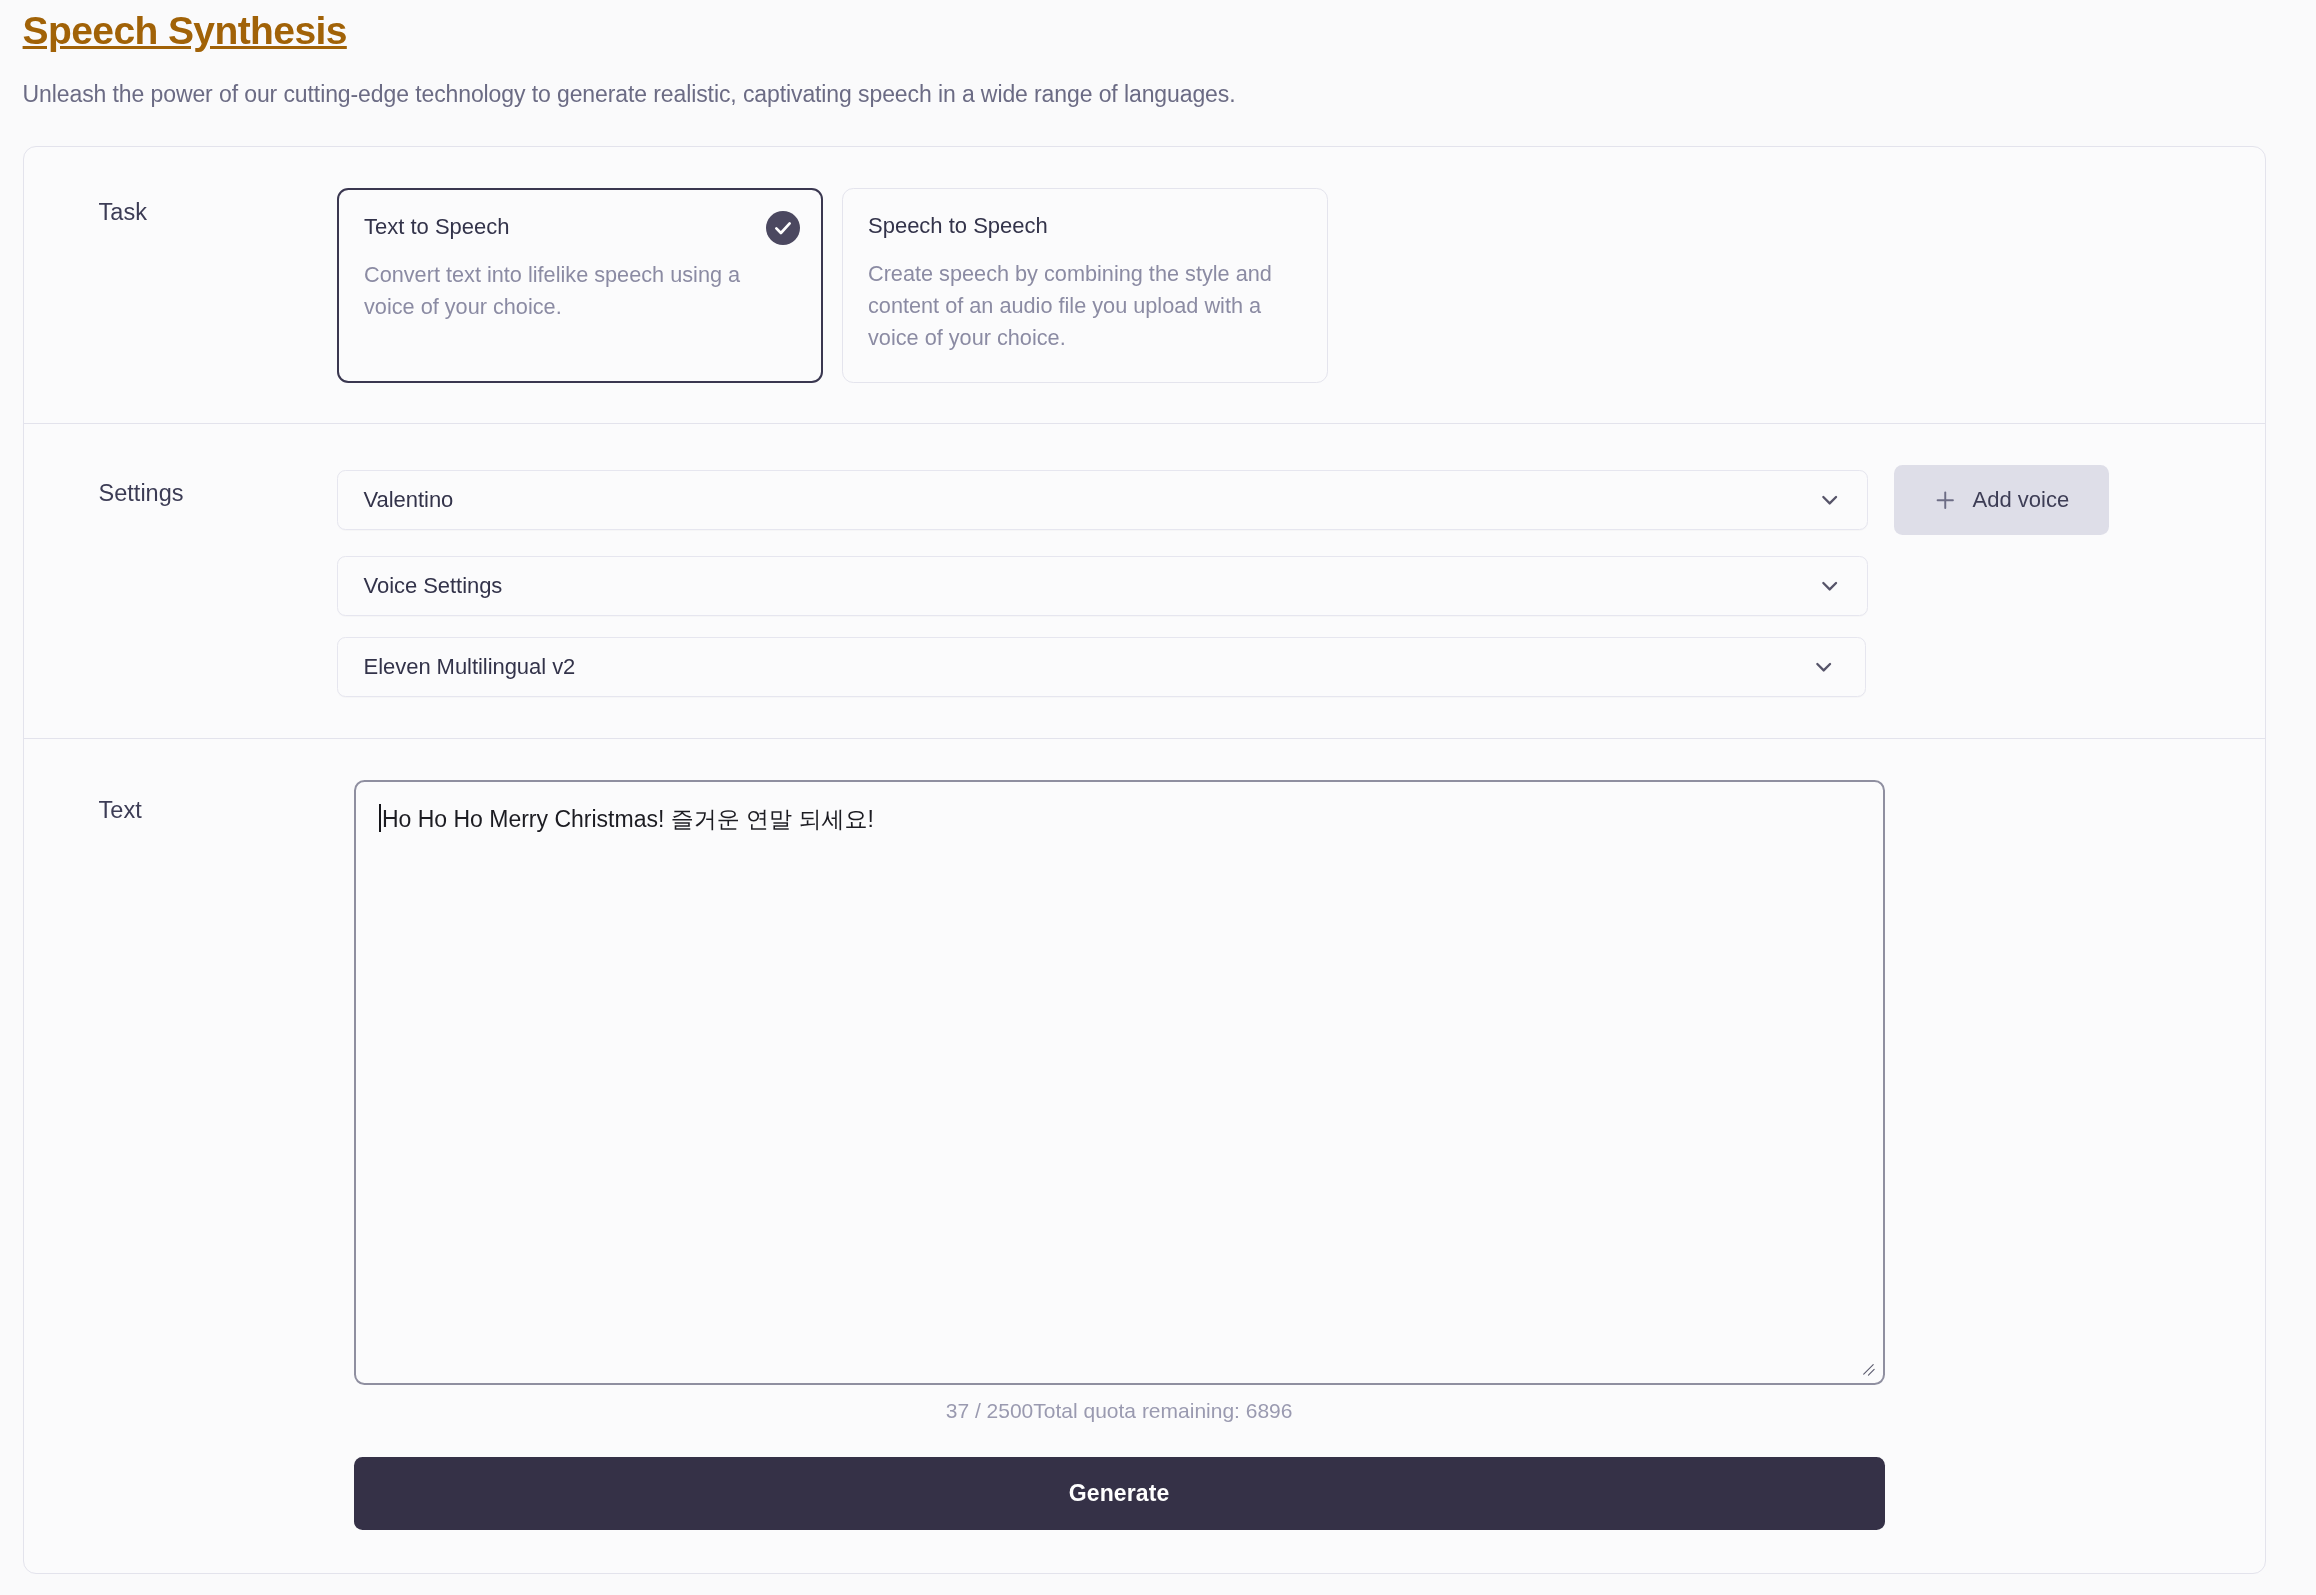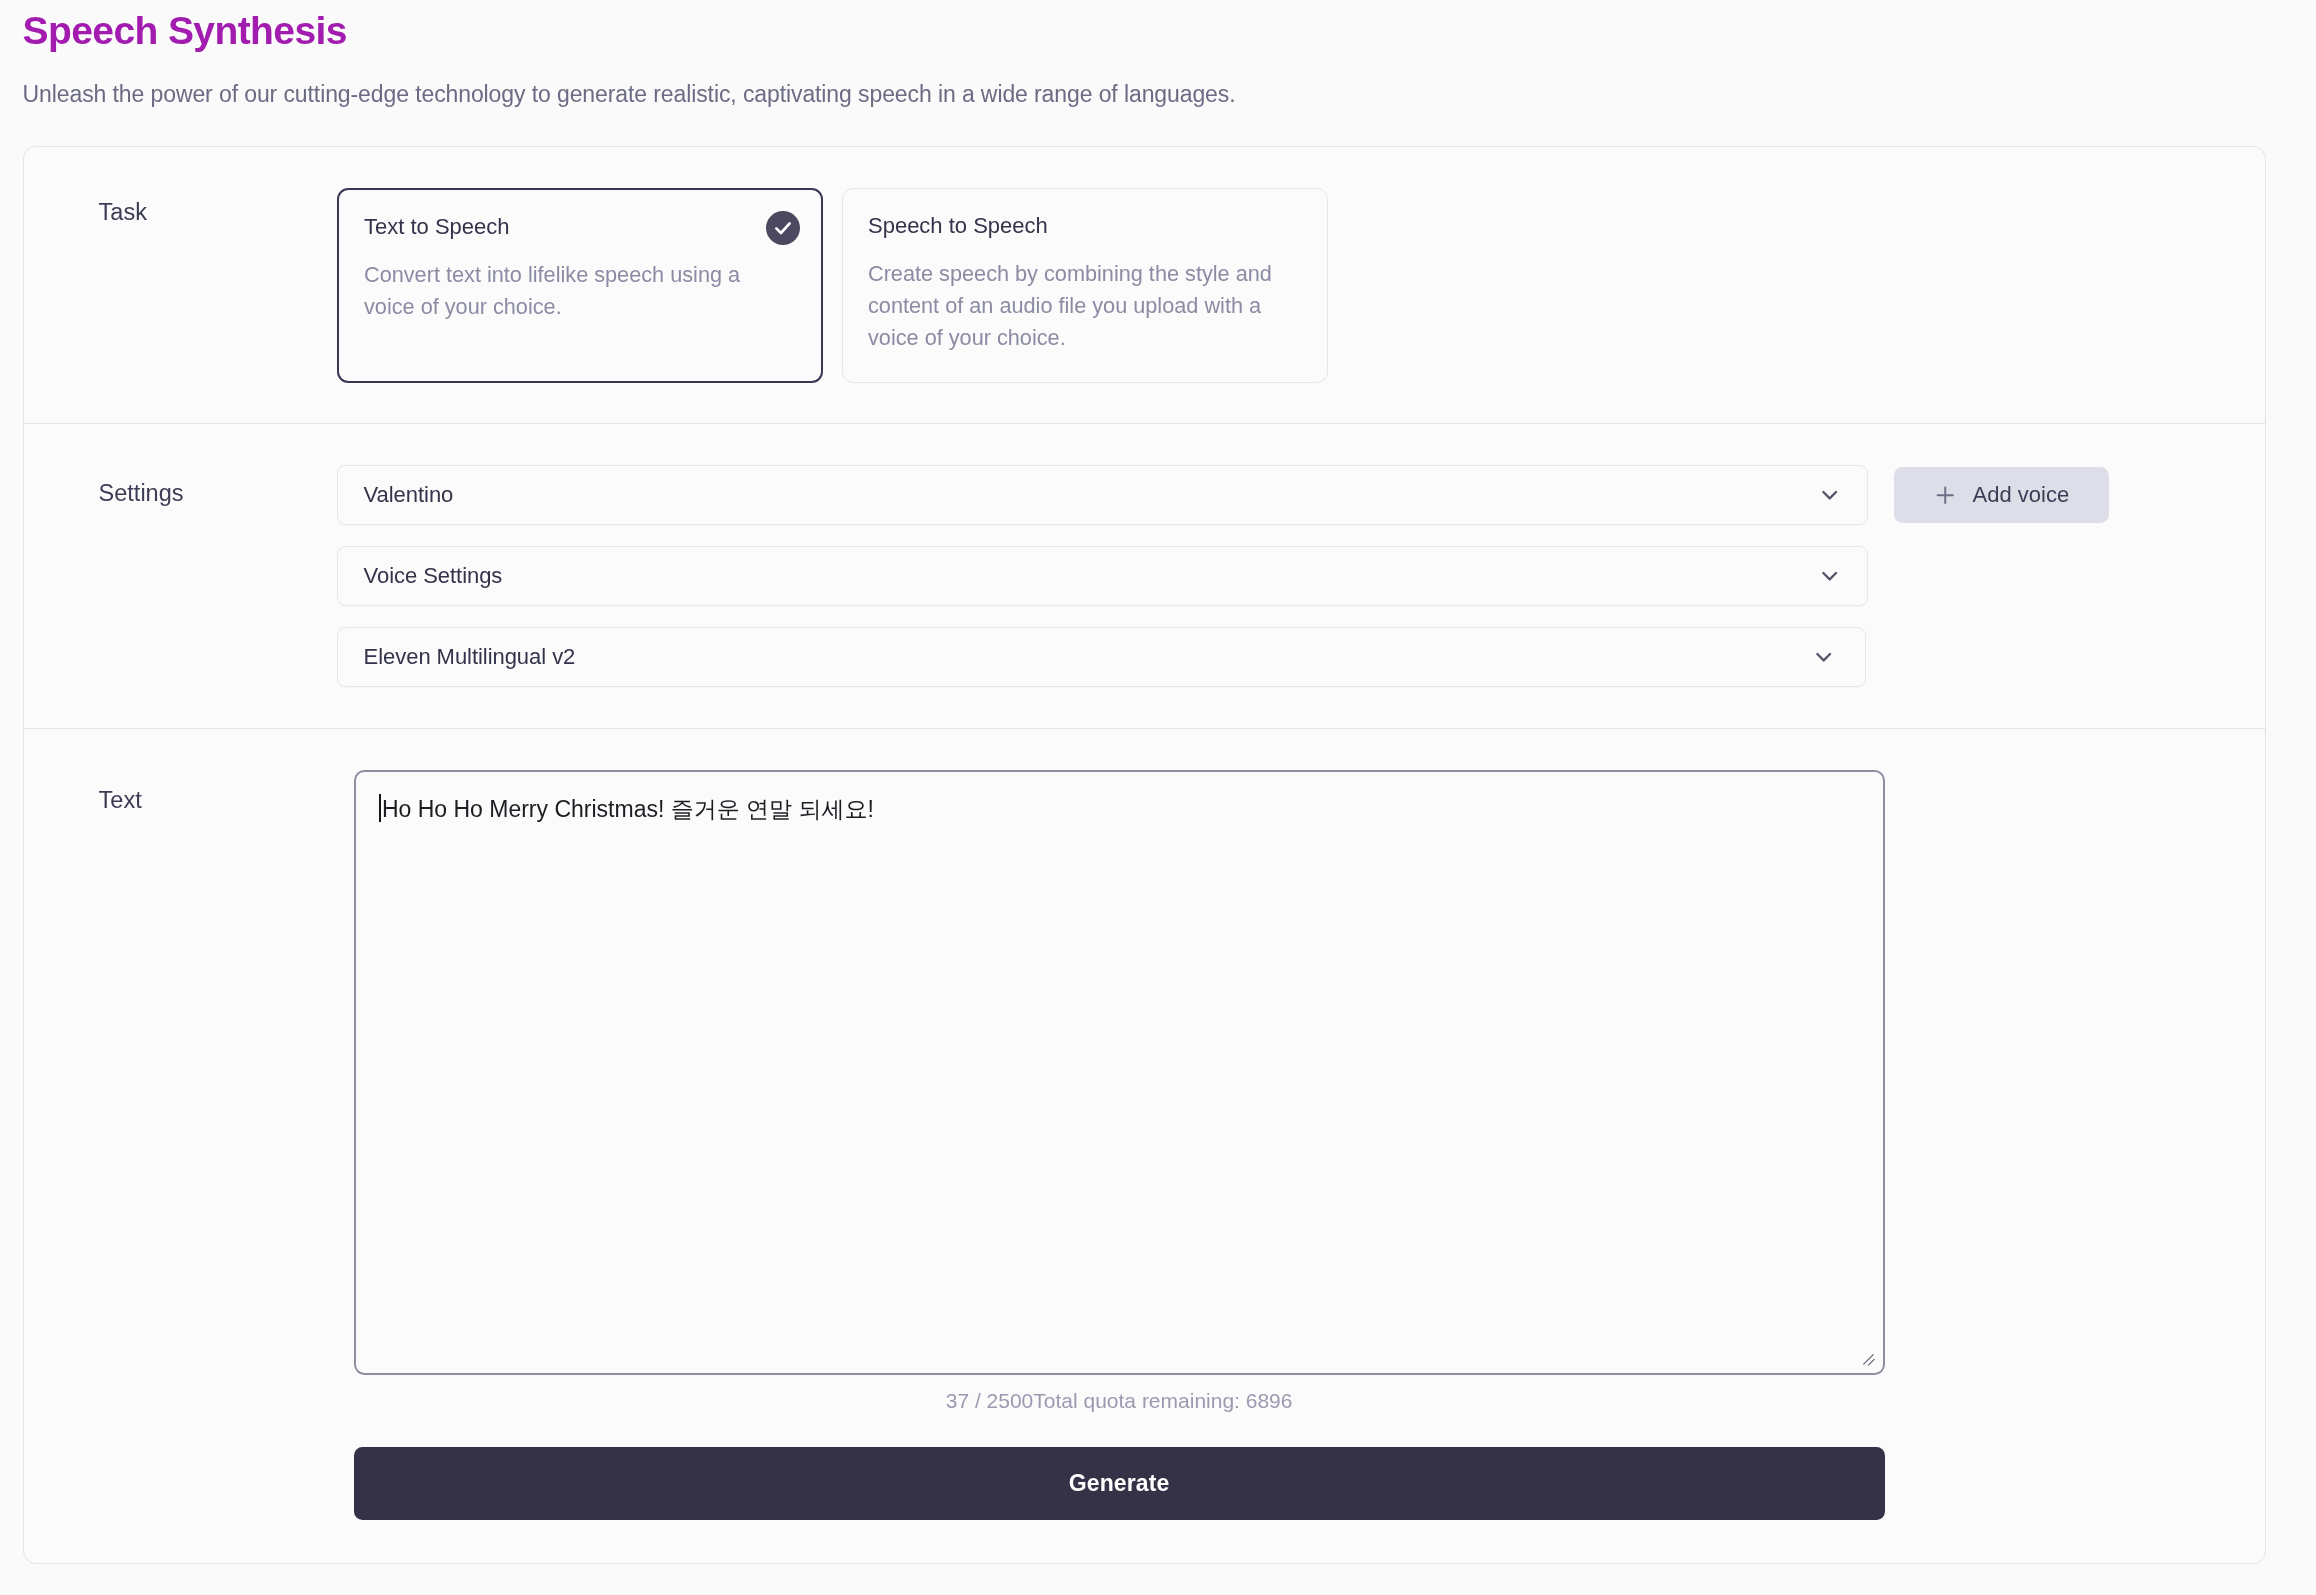--- a/index.html
+++ b/index.html
@@ -38,23 +38,24 @@
   .page {
     position: relative;
     z-index: 2;
     padding: 0 22.6px;
   }
 
   .page-title {
     font-size: 39px;
     font-weight: 700;
     letter-spacing: -0.6px;
-    color: #a21caf;
+    color: #a16207;
     padding-top: 7.5px;
     line-height: 1.18;
+    text-decoration: underline;
   }
 
   .page-subtitle {
     font-size: 23px;
     color: #6b6b84;
     margin-top: 25.4px;
     line-height: 1.35;
     letter-spacing: -0.1px;
   }
 
@@ -158,21 +159,21 @@
   }
   .select-wide  { width: 1531px; }
   .select-full  { width: 1531px; }
   .select-model { width: 1529px; padding-right: 28px; }
 
   .select-value { font-size: 22px; color: #33334a; letter-spacing: -0.05px; }
 
   .chevron { width: 25.4px; height: 25.4px; flex: none; display: block; }
 
   .add-voice-btn {
-    height: 56px;
+    height: 70px;
     min-width: 215px;
     border-radius: 8.5px;
     background: #dedee8;
     border: none;
     display: flex;
     align-items: center;
     justify-content: center;
     gap: 15px;
     padding: 0 24.5px;
     cursor: pointer;

